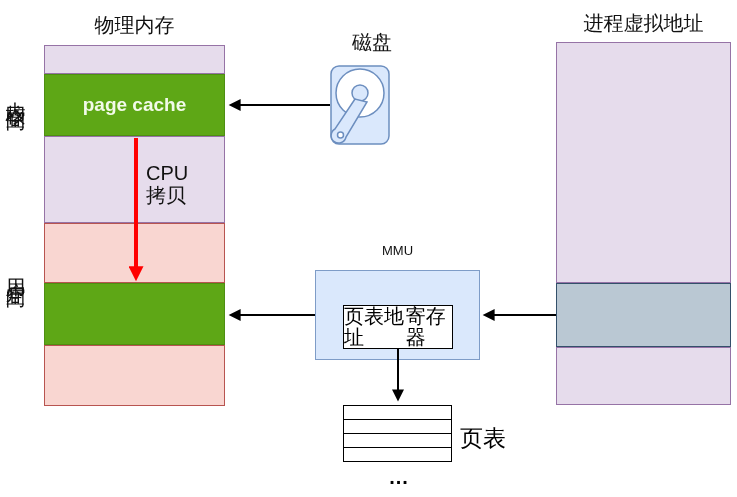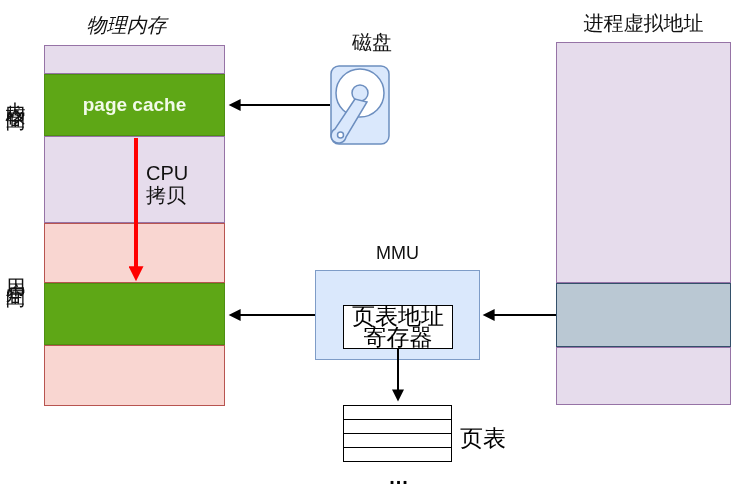--- a/index.html
+++ b/index.html
@@ -26,37 +26,37 @@
     font-size:20px;letter-spacing:3px;line-height:1;color:#111;}
 
   
   .virt-col{left:556px;top:42px;width:175px;height:363px;}
   .vseg{position:absolute;left:0;width:175px;box-sizing:border-box;}
 
   
   .mmu-box{left:315px;top:270px;width:165px;height:90px;
     background:var(--mmu-fill);border:1px solid var(--mmu-border);}
   .reg-box{left:343px;top:305px;width:110px;height:44px;background:#fff;
-    border:1.5px solid #000;display:flex;flex-direction:column;
-    align-items:center;justify-content:center;font-size:23px;line-height:21px;}
+    border:1.5px solid #000;display:flex;flex-direction:row;
+    align-items:center;justify-content:center;font-size:20px;line-height:21px;}
 
   
   .page-table{left:343px;top:405px;width:109px;}
   .pt-row{height:15px;background:#fff;border:1px solid #000;box-sizing:border-box;}
   .pt-row + .pt-row{margin-top:-1px;}
 
   .pt-label{left:460px;top:423px;font-size:23px;white-space:nowrap;}
   .pt-ellipsis{left:379px;top:466px;width:40px;text-align:center;
     font-size:20px;font-weight:bold;letter-spacing:1px;}
 
   .cpu-copy-label{left:146px;top:162px;font-size:20px;line-height:22px;color:#111;white-space:nowrap;}
 
-  .mmu-title{left:315px;top:243px;width:165px;font-size:18px;text-align:center;}
+  .mmu-title{left:315px;top:243px;width:165px;font-size:13px;text-align:center;}
   .disk-title{left:322px;top:29px;width:100px;}
-  .phys-title{left:36px;top:12px;width:181px;font-style:italic;}
+  .phys-title{left:44px;top:12px;width:181px;}
   .virt-title{left:556px;top:10px;width:175px;}
 
   .arrow-layer{position:absolute;left:0;top:0;width:737px;height:497px;pointer-events:none;}
   .ln-black{stroke:var(--arrow-black);stroke-width:2;fill:none;}
   .ln-red{stroke:var(--arrow-red);stroke-width:4;fill:none;}
   .mk-black{fill:var(--arrow-black);}
   .mk-red{fill:var(--arrow-red);}
   .disk-shape{fill:var(--disk-fill);stroke:var(--disk-border);stroke-width:1.5;}
   .disk-platter{fill:#fff;stroke:var(--disk-border);stroke-width:1.5;}
 </style>

